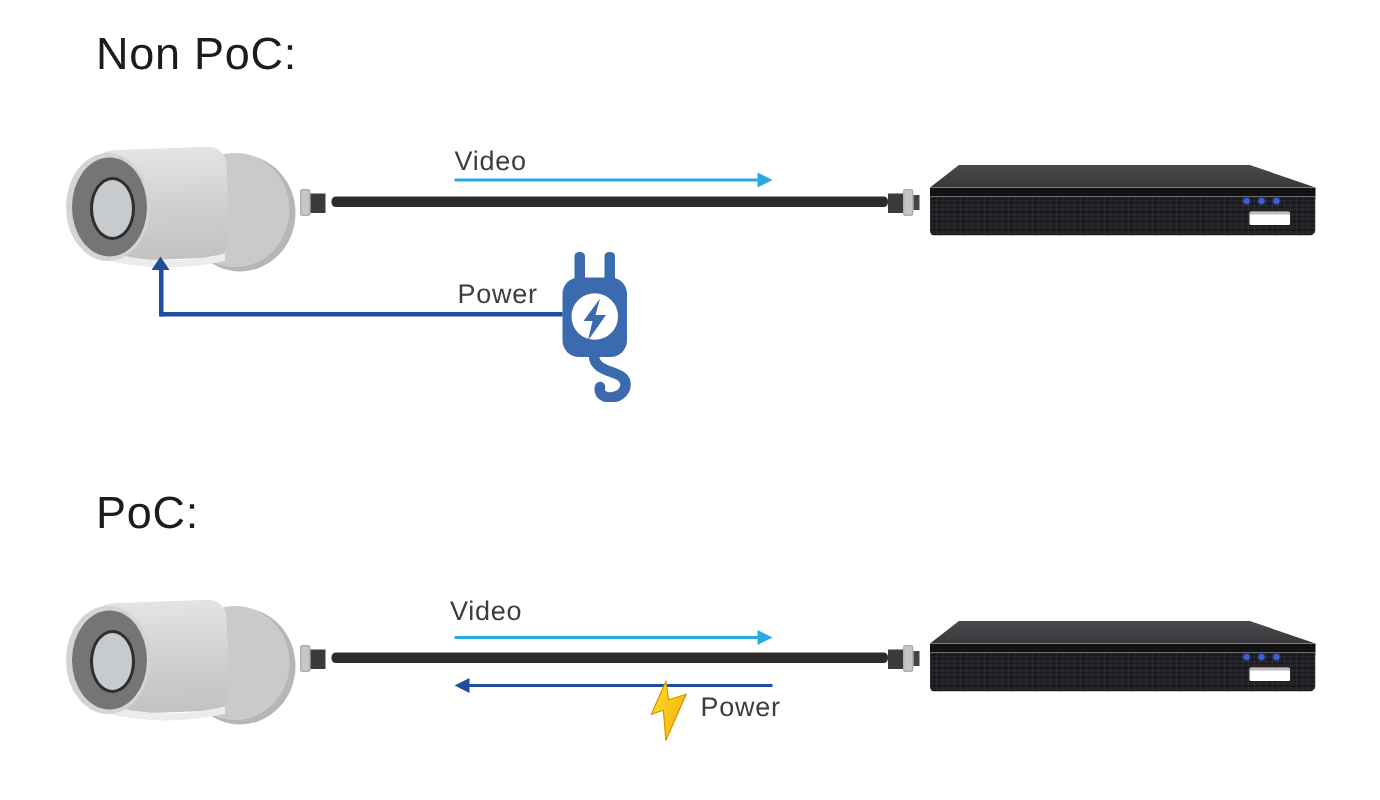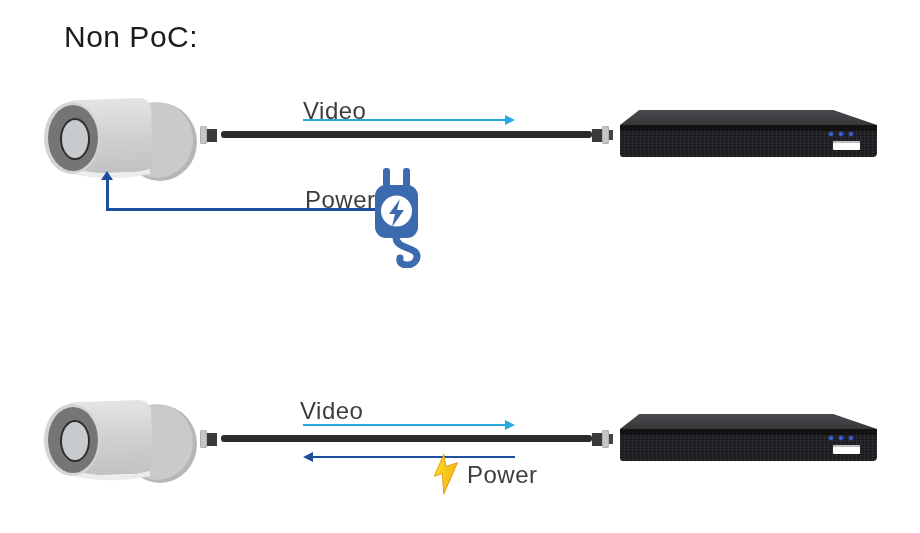--- a/index.html
+++ b/index.html
@@ -4,21 +4,21 @@
 <style>
   * { margin:0; padding:0; box-sizing:border-box; }
   html,body { background:#fff; }
   body { font-family:"Liberation Sans", sans-serif; }
   #canvas { position:relative; width:920px; height:533px; background:#ffffff; overflow:hidden; }
 
   .abs { position:absolute; }
 
   
   .section-title { font-size:30px; color:#1c1c1c; letter-spacing:0.5px; }
-  .flow-label { font-size:24px; color:#3d3d3d; letter-spacing:0.5px; }
+  .flow-label { font-size:18px; color:#3d3d3d; letter-spacing:0.5px; }
   .distance { font-size:20px; font-weight:bold; color:#111; letter-spacing:0.3px; }
 
   
   .cable { height:7px; background:#2b2b2b; border-radius:3px; }
   .bnc { display:flex; align-items:center; height:18px; }
   .bnc .ring { width:7px; height:18px; background:#c6c6c6; border-radius:2px; box-shadow:inset 0 0 0 1px #b0b0b0; }
   .bnc .barrel { width:10px; height:13px; background:#3a3a3a; }
   .bnc .tip { width:4px; height:10px; background:#444; }
 
   
@@ -133,20 +133,21 @@
 
   <div class="abs flow-label" style="left:305px; top:186px;">Power</div>
   <svg class="abs" style="left:372px; top:168px;" width="52" height="100" viewBox="0 0 52 100">
       <use href="#plug-shape"></use>
     </svg>
 
   <div class="abs feed-h" style="left:107px; top:208px; width:268px;"></div>
   <div class="abs feed-v" style="left:106px; top:180px; height:31px;"></div>
   <div class="abs feed-head" style="left:101px; top:171px;"></div>
 
+  <div class="abs section-title" style="left:64px; top:326px;">PoC:</div>
 
   <svg class="abs" style="left:38px; top:396px;" width="165" height="95">
       <use href="#camera-shape"></use>
     </svg>
 
   <div class="abs bnc" style="left:200px; top:430px;">
     <span class="ring"></span>
       <span class="barrel"></span>
   </div>
   <div class="abs cable" style="left:221px; top:435px; width:371px;"></div>

